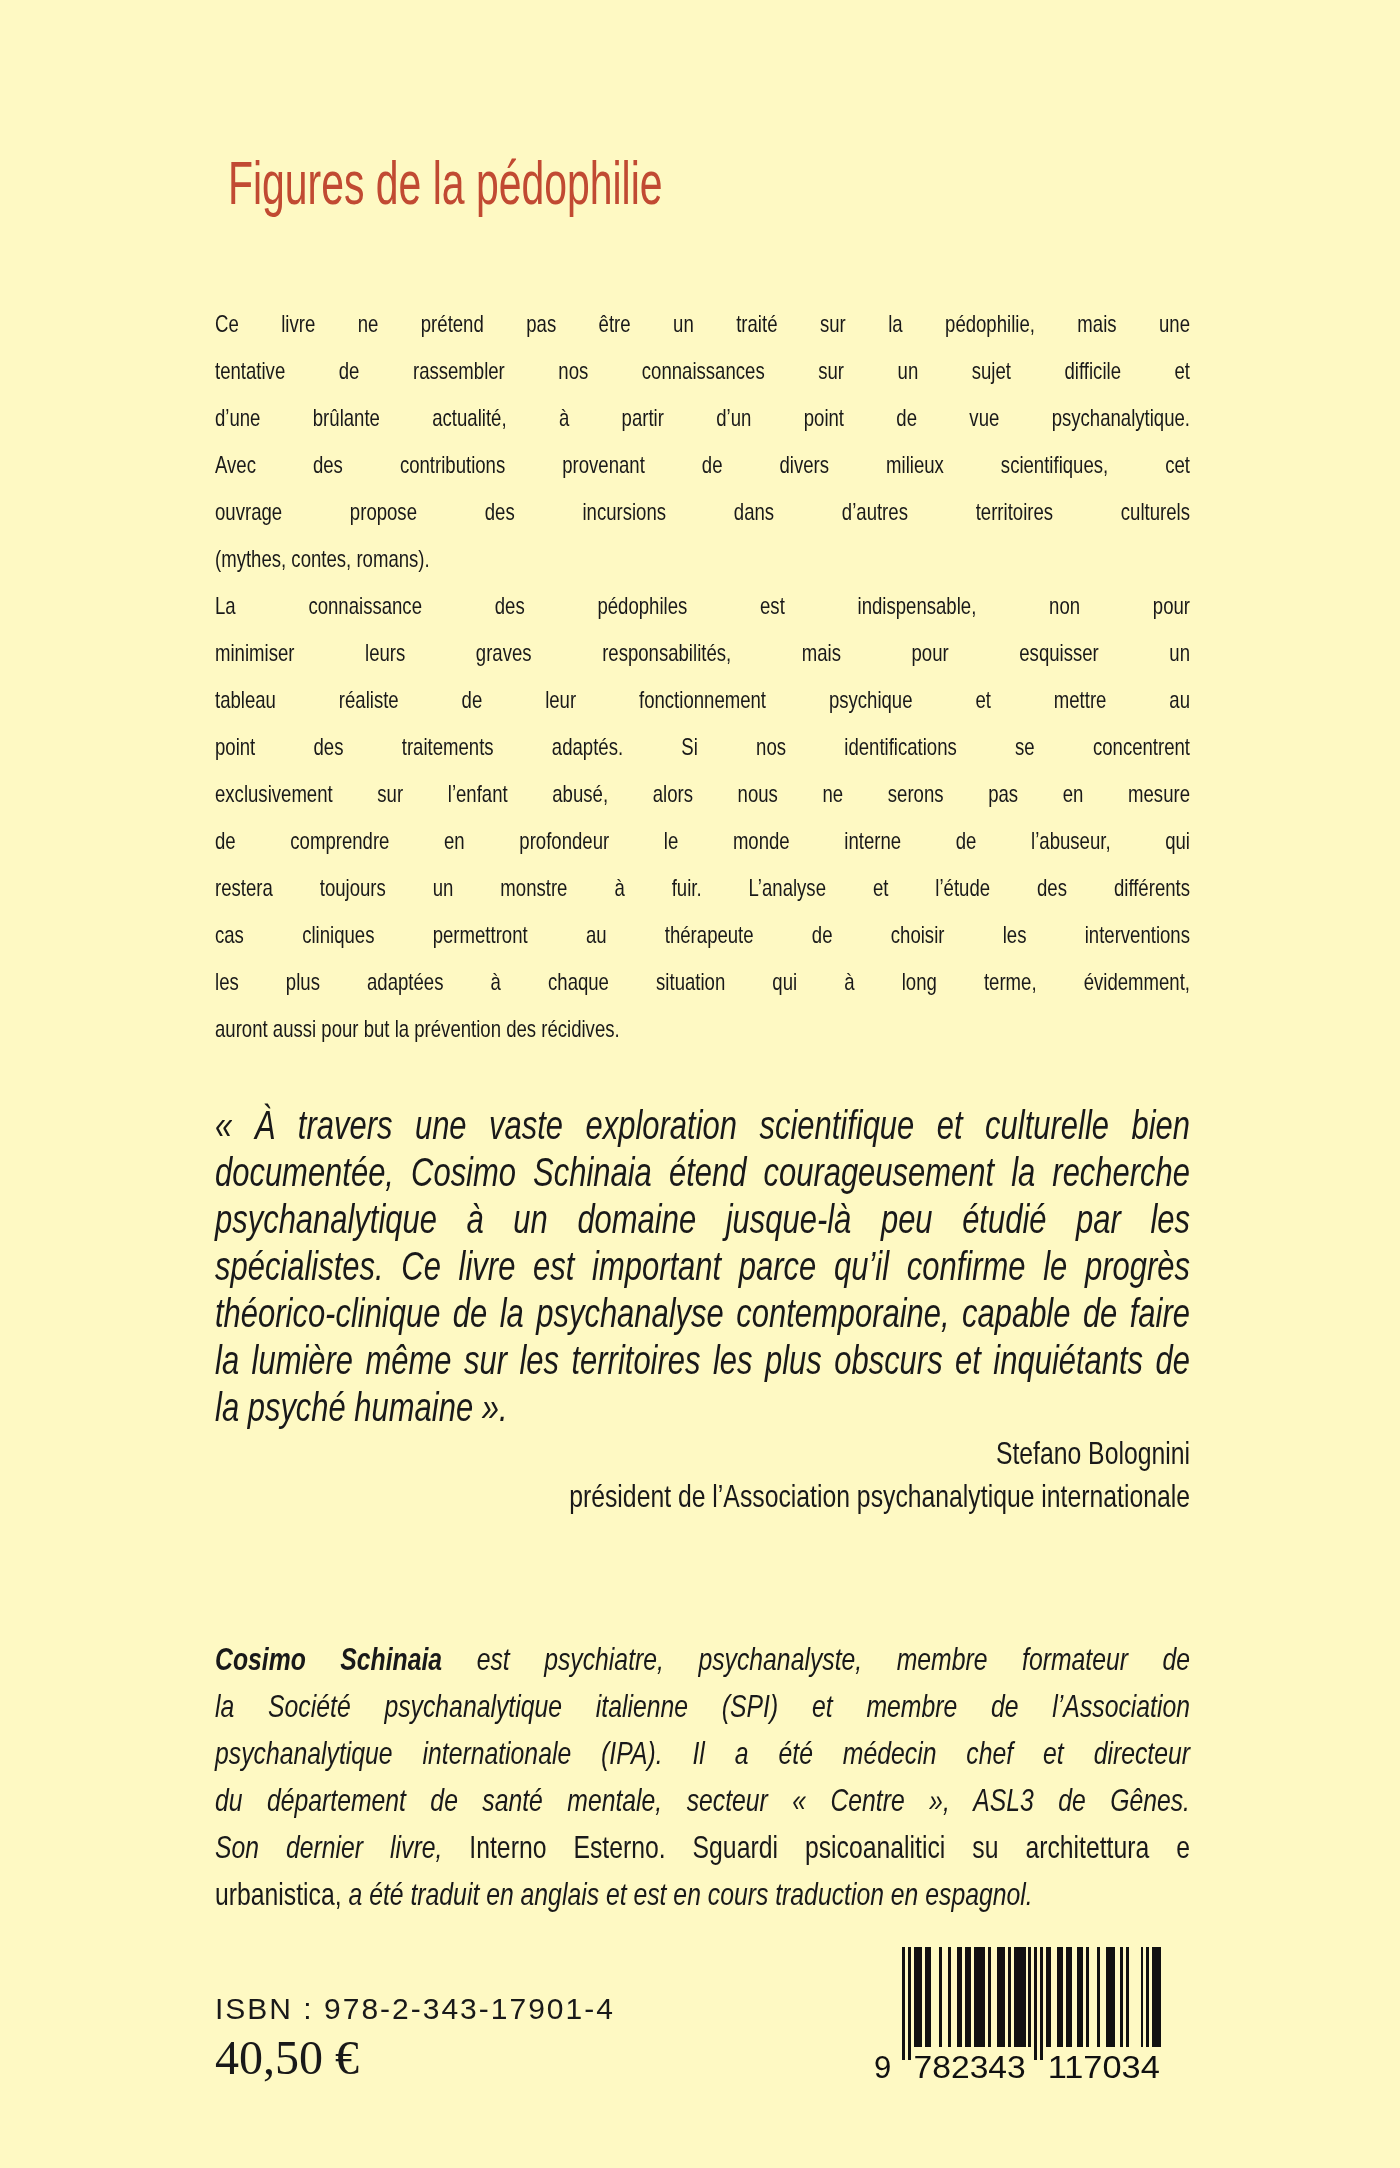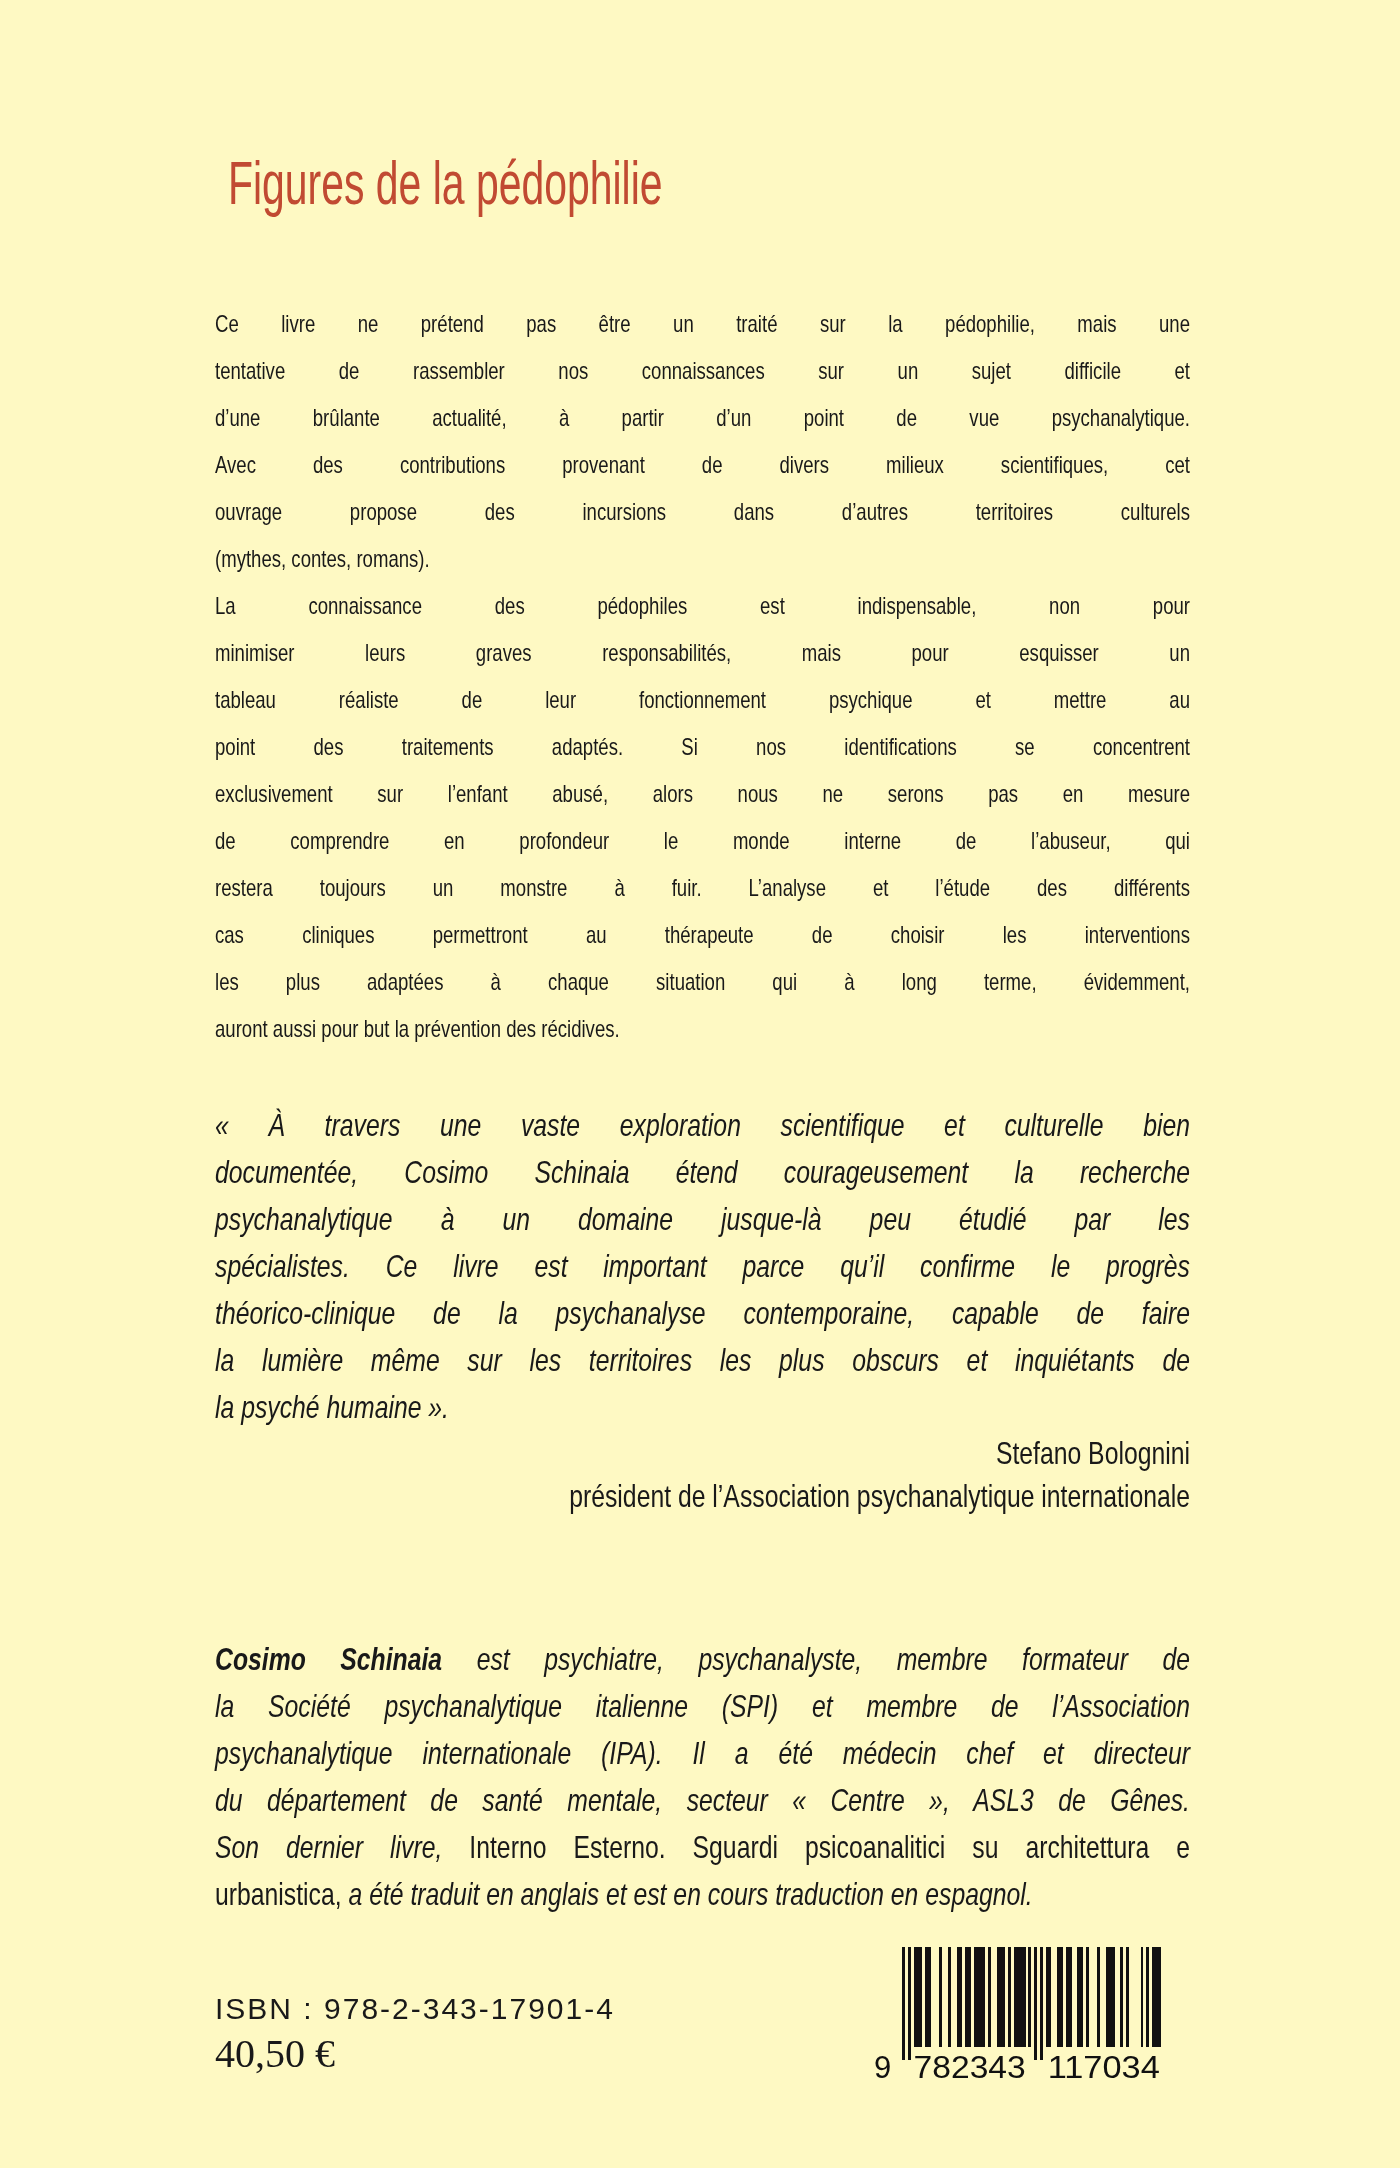--- a/index.html
+++ b/index.html
@@ -6,26 +6,26 @@
   .page{position:relative;width:1400px;height:2168px;background:#ffffff;overflow:hidden;
         font-family:"Liberation Sans",sans-serif;color:#191919;}
   .title{position:absolute;left:228px;top:150px;margin:0;font-weight:400;
          font-size:62px;line-height:1.05;white-space:nowrap;
          transform:scaleX(0.66);transform-origin:0 0;}
   .textcol{position:absolute;left:215px;width:975px;}
   
   .cond{width:1260px;transform:scaleX(0.7738);transform-origin:0 0;}
   .cond-r{width:1260px;margin-left:-285px;transform:scaleX(0.7738);transform-origin:100% 0;}
   .synopsis{top:300px;font-size:24px;line-height:47px;}
-  .quote{top:1102px;font-size:32px;line-height:47px;font-style:italic;}
+  .quote{top:1102px;font-size:40px;line-height:47px;font-style:italic;}
   .attribution{top:1432px;font-size:32px;line-height:43px;}
   .bio{top:1636px;font-size:32px;line-height:47px;font-style:italic;}
   .credit{top:1920px;font-size:27px;line-height:34px;}
   .isbn{top:1992px;font-size:30px;letter-spacing:2px;}
-  .price{top:2030px;font-size:40px;font-family:"Liberation Serif",serif;}
+  .price{top:2030px;font-size:48px;font-family:"Liberation Serif",serif;}
   .tline{text-align:justify;text-align-last:justify;}
   .tlast{text-align-last:left;}
   .attribution .tline,.attribution .tlast{text-align:right;text-align-last:right;}
   .s-b{font-weight:bold;}
   .s-rm{font-style:normal;}
   .s-it{font-style:italic;}
   .barcode{position:absolute;left:872px;top:1947px;}
   .barcode rect{fill:#111;shape-rendering:crispEdges;}
   .barcode text{font-family:"Liberation Sans",sans-serif;font-size:31px;fill:#111;}
 </style>

